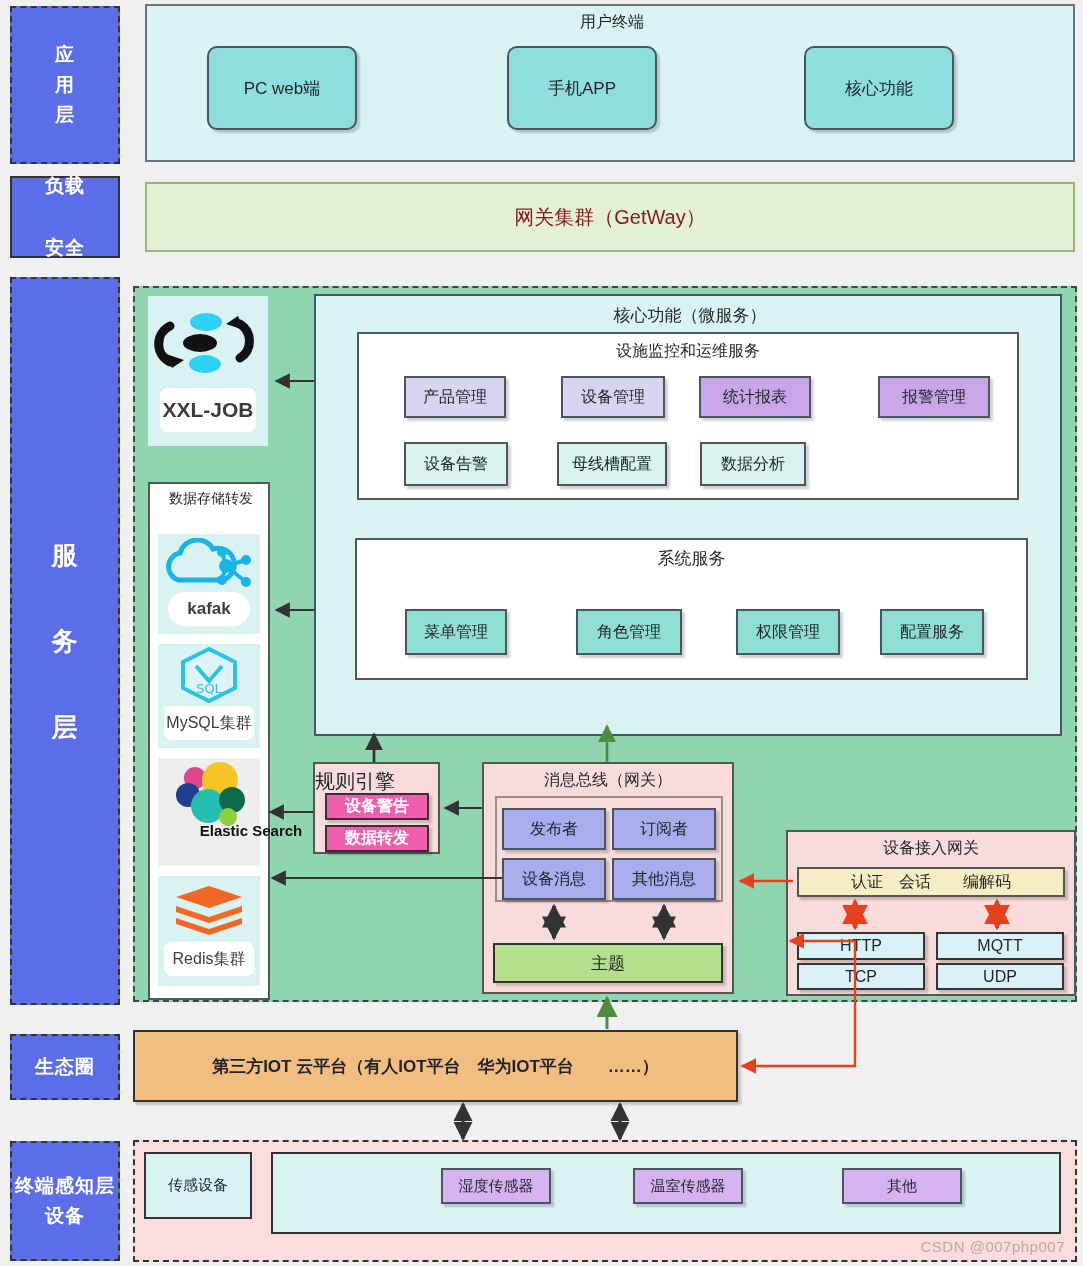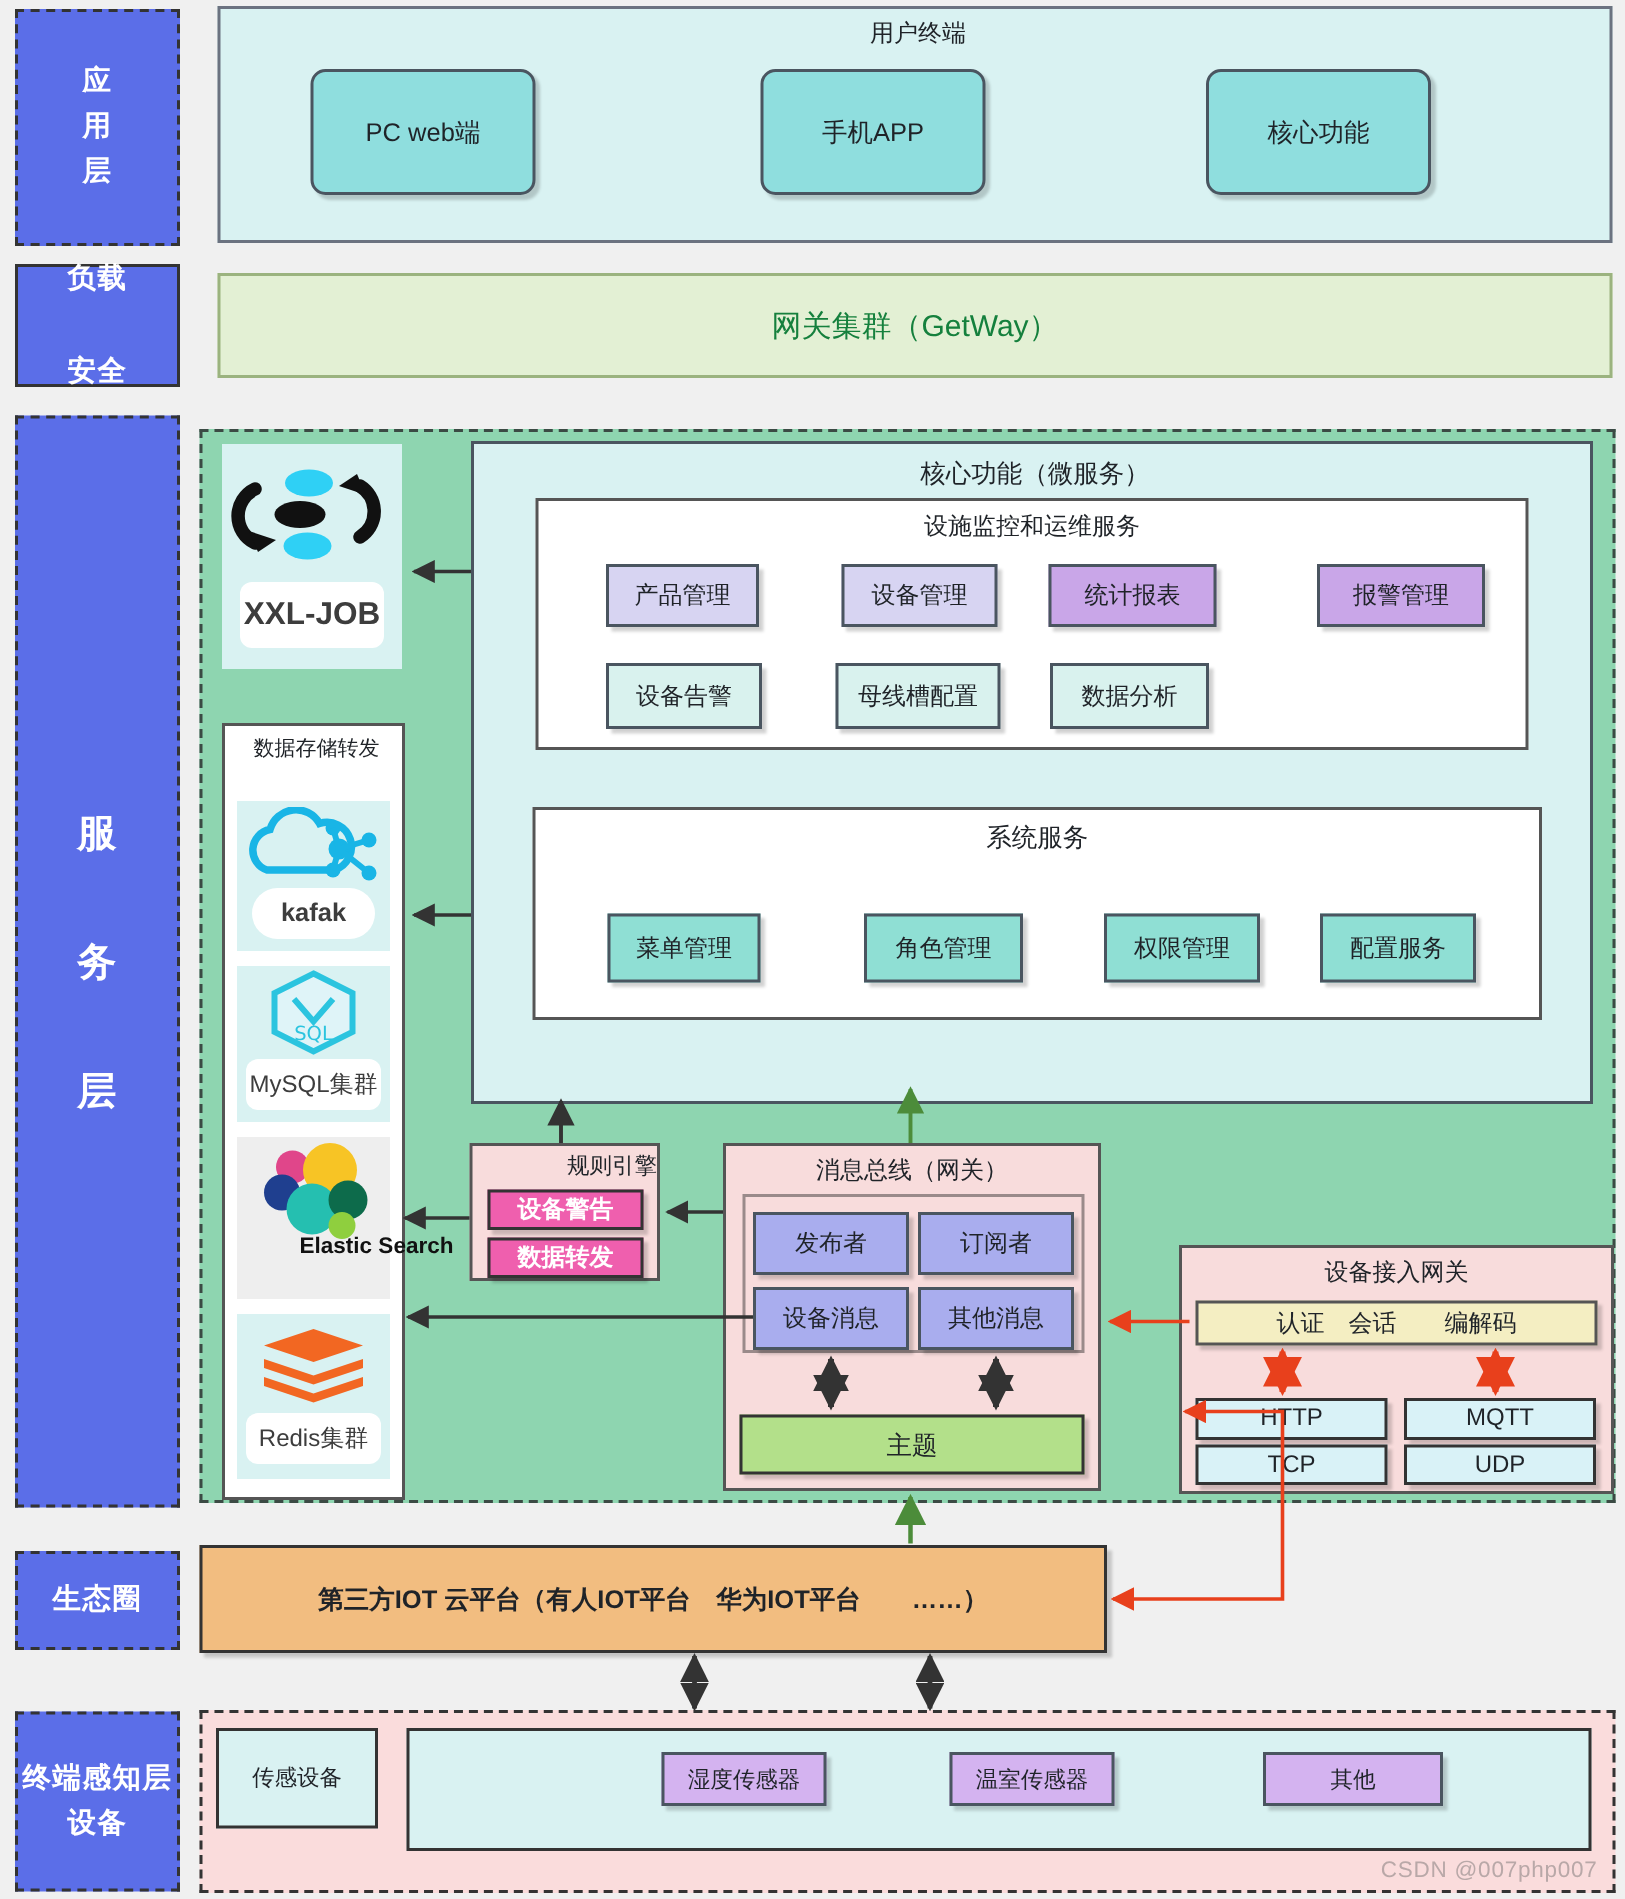--- a/index.html
+++ b/index.html
@@ -8,21 +8,21 @@
   .abs{position:absolute;box-sizing:border-box;}
   .ctr{display:flex;align-items:center;justify-content:center;text-align:center;}
   .layerlabel{
     background:#5b6ee8;color:#fff;font-weight:bold;font-size:19px;line-height:30px;
     border:2px dashed #333;letter-spacing:1px;
   }
   .layerlabel.solid{border:2px solid #333;gap:32px;}
   .boxshadow{box-shadow:3px 3px 2px rgba(0,0,0,0.18);}
   .appband{background:#d9f2f2;border:2px solid #6b7280;}
   .appnode{background:#8fdede;border:2px solid #4a5560;border-radius:10px;font-size:17px;color:#1f2328;}
-  .gwband{background:#e3f0d4;border:2px solid #9bb37f;font-size:20px;color:#15803d;}
+  .gwband{background:#e3f0d4;border:2px solid #9bb37f;font-size:20px;color:#7f1d1d;}
   .svcouter{background:#8ed5b0;border:2px dashed #3b4a44;}
   .storecol{background:#ffffff;border:2px solid #555;}
   .logocard{background:#d9f2f2;}
   .logocard.grey{background:#eeeeee;}
   .logoname{background:#fff;border-radius:8px;font-size:17px;color:#3d3d3d;display:flex;align-items:center;justify-content:center;}
   .logoname.es{background:transparent;font-weight:bold;font-size:15px;color:#111;}
   .corefn{background:#d9f2f2;border:2px solid #4a5560;}
   .innerwhite{background:#ffffff;border:2px solid #555;}
   .tile{border:2px solid #4a5560;font-size:16px;color:#1f2328;}
   .tile.lav{background:#d7d4f2;}
@@ -204,21 +204,21 @@
     <span>角色管理</span>
   </div>
   <div class="abs tile teal ctr boxshadow" style="left:736px;top:609px;width:104px;height:46px;">
     <span>权限管理</span>
   </div>
   <div class="abs tile teal ctr boxshadow" style="left:880px;top:609px;width:104px;height:46px;">
     <span>配置服务</span>
   </div>
 
   <div class="abs pinkbox" style="left:313px;top:762px;width:127px;height:92px;">
-    <div class="abs caption" style="left:0;top:4px;width:123px;text-align:right;font-size:15px;">规则引擎</div>
+    <div class="abs caption" style="left:0;top:4px;width:123px;text-align:left;font-size:20px;">规则引擎</div>
   </div>
   <div class="abs pinktile ctr boxshadow" style="left:325px;top:793px;width:104px;height:27px;">
     <span>设备警告</span>
   </div>
   <div class="abs pinktile ctr boxshadow" style="left:325px;top:825px;width:104px;height:27px;">
     <span>数据转发</span>
   </div>
 
   <div class="abs pinkbox" style="left:482px;top:762px;width:252px;height:232px;">
     <div class="abs caption" style="left:0;top:6px;width:248px;text-align:center;font-size:16px;">消息总线（网关）</div>

